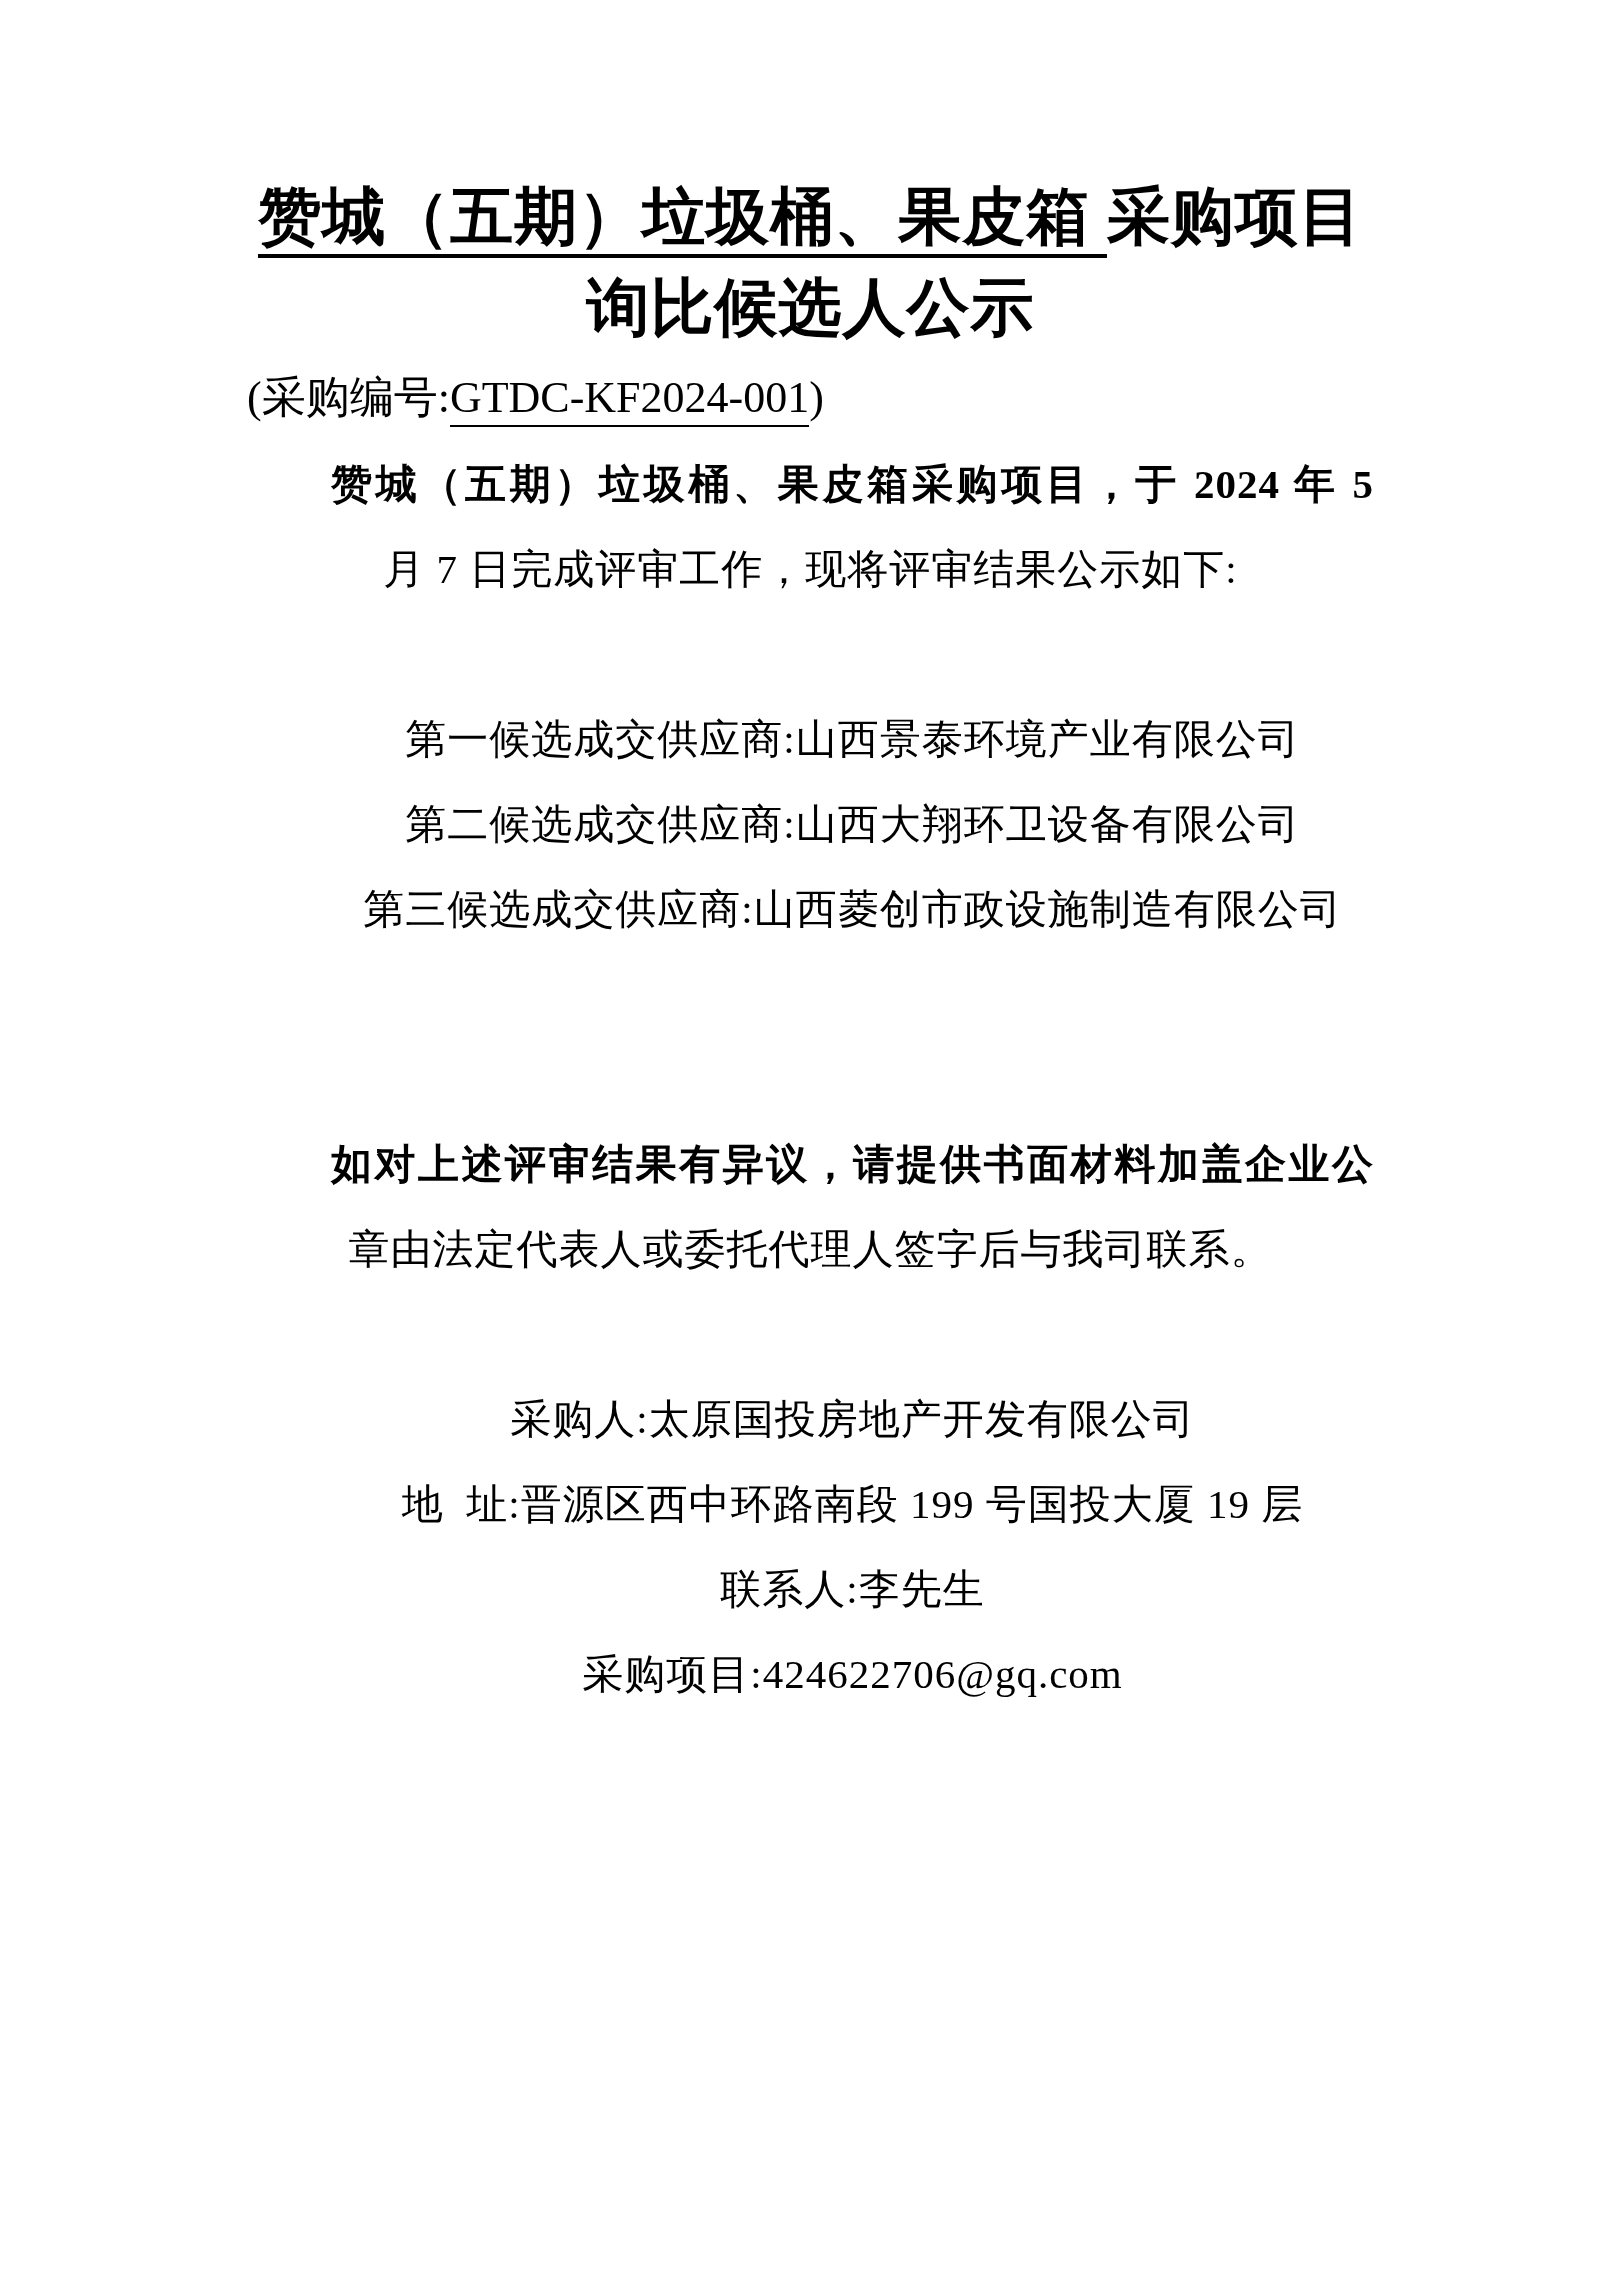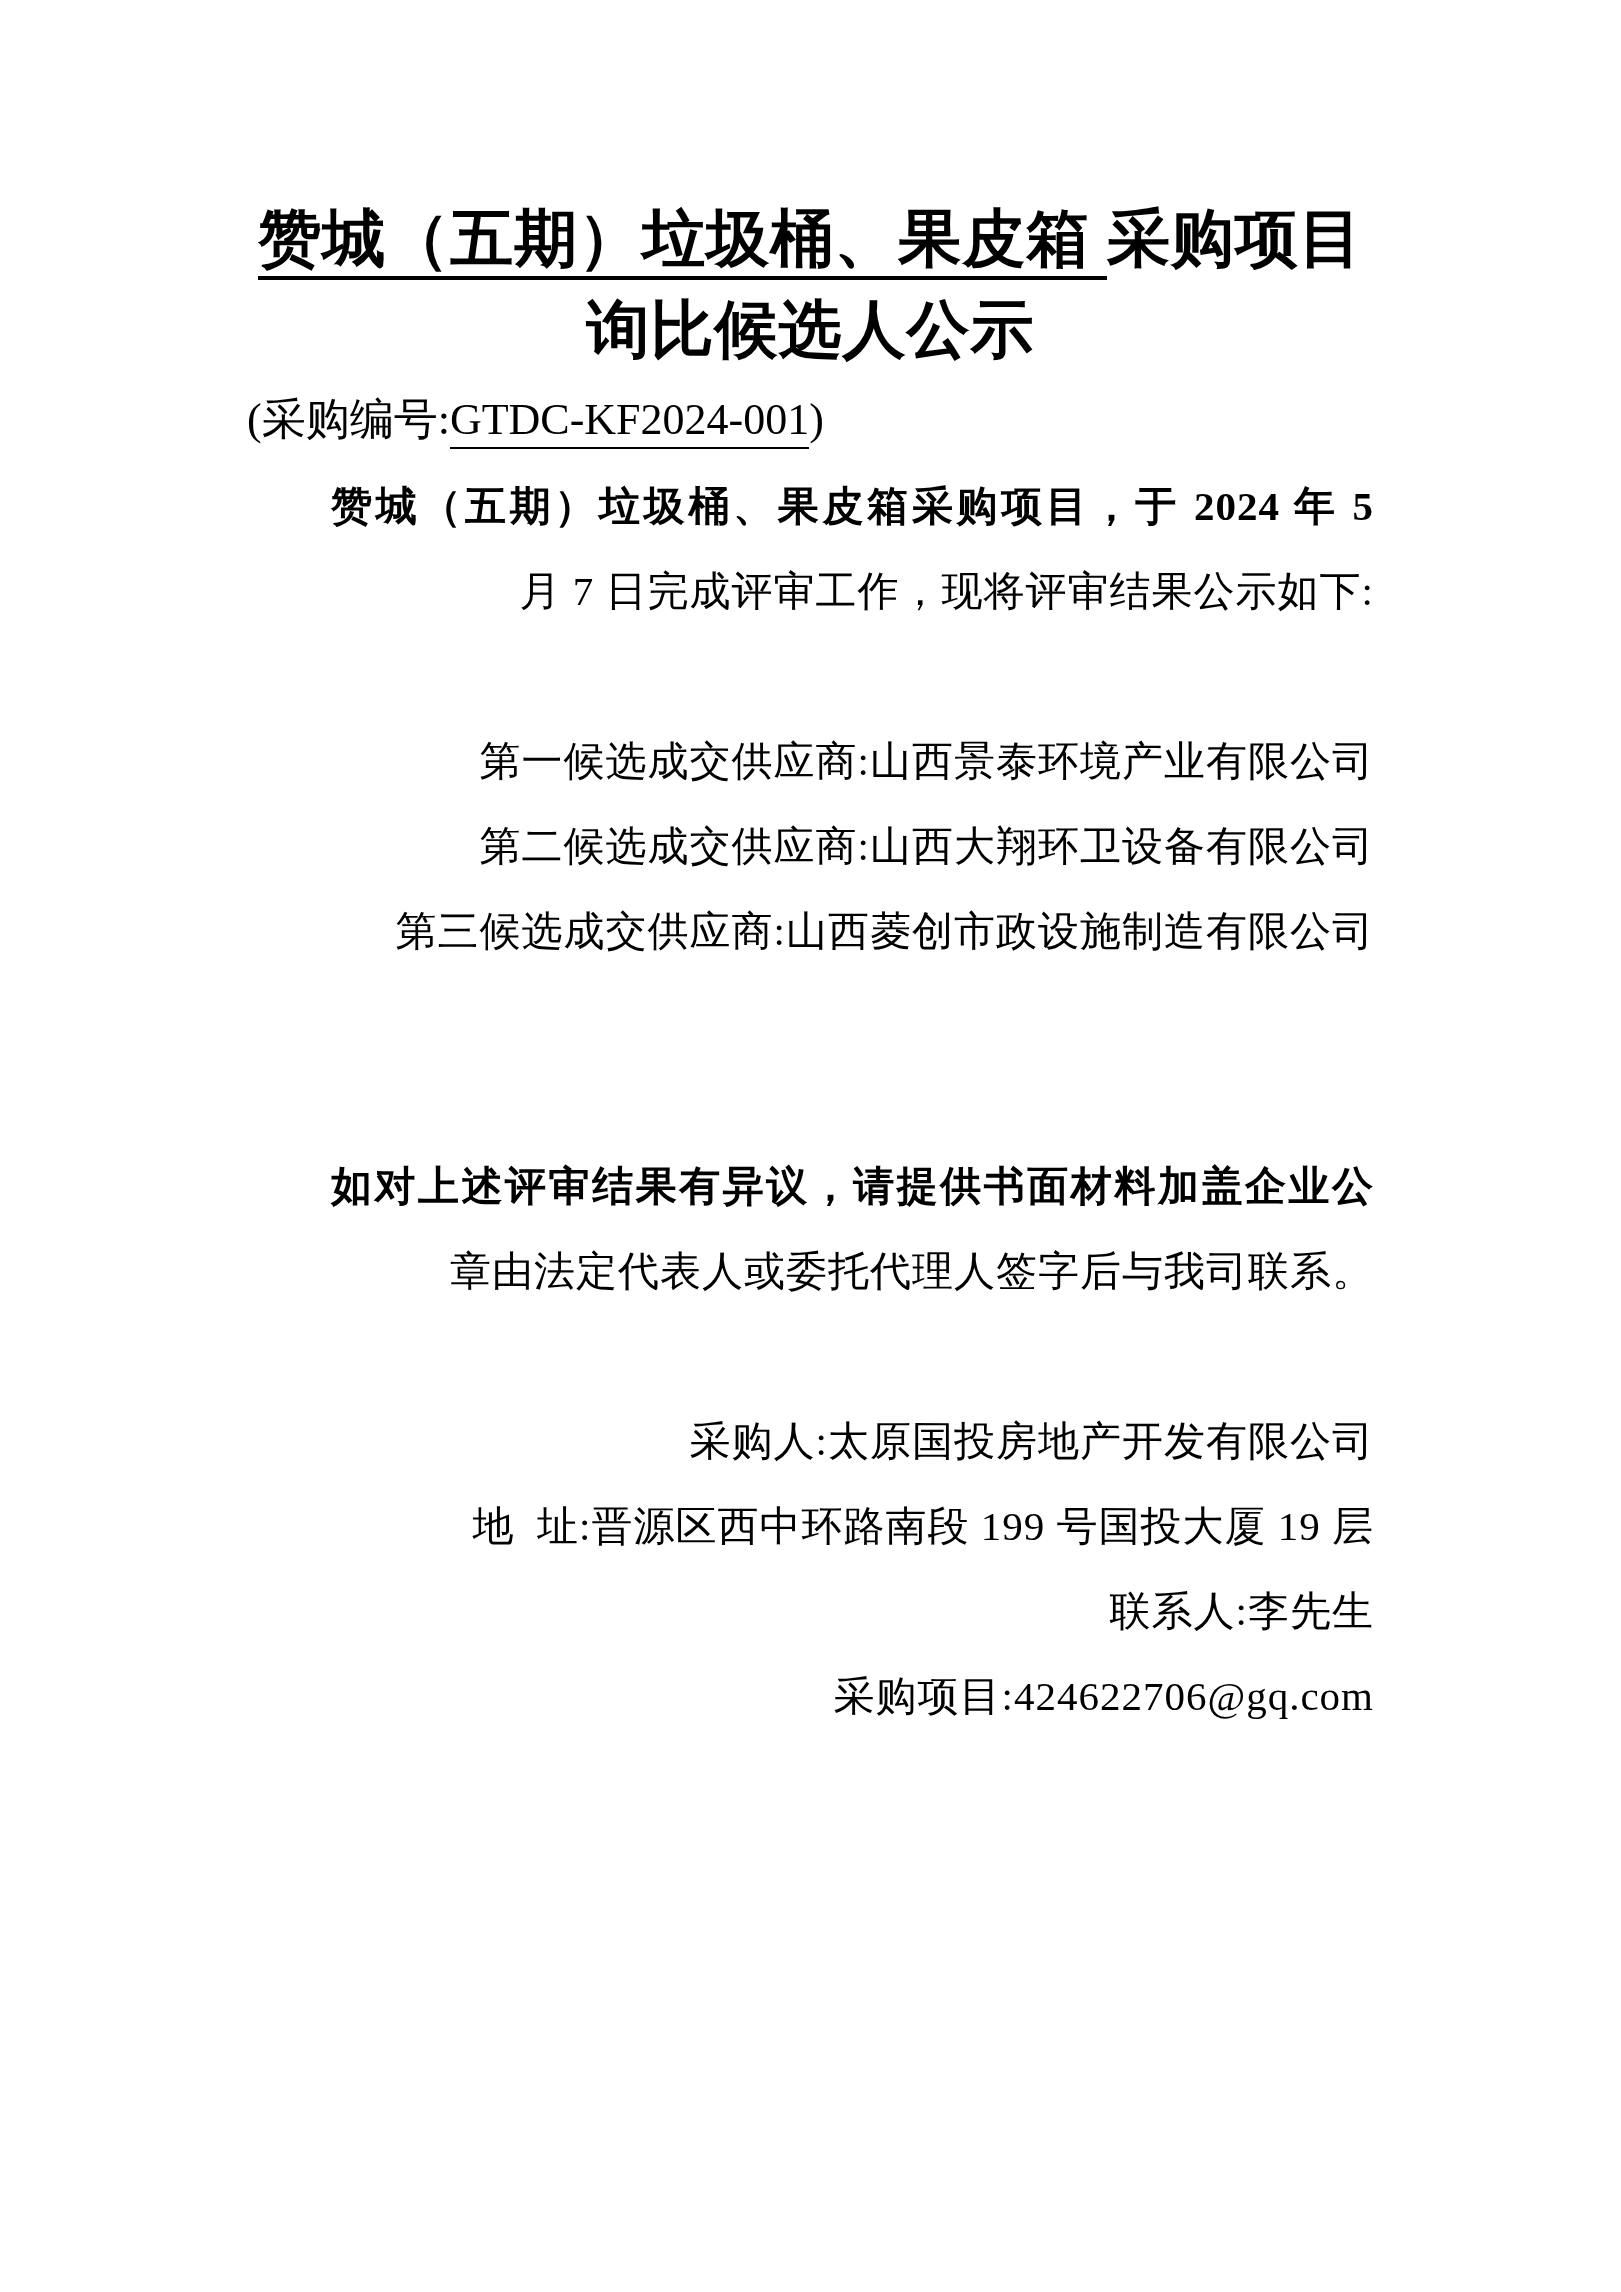--- a/index.html
+++ b/index.html
@@ -13,21 +13,21 @@
   }
   .page {
     position: absolute;
     inset: 0;
     background: #ffffff;
     overflow: hidden;
   }
   .content {
     position: absolute;
     left: 247px;
-    top: 194px;
+    top: 172px;
     width: 1127px;
   }
   .title-line {
     font-size: 63px;
     font-weight: bold;
     line-height: 91px;
     text-align: center;
     white-space: pre-wrap;
     letter-spacing: 1px;
   }
@@ -43,21 +43,21 @@
   .u-ref {
     border-bottom: 2.9px solid #000;
     padding-bottom: 2.9px;
   }
   .doc-body .line {
     font-size: 41px;
     line-height: 85px;
     min-height: 85px;
     letter-spacing: 1px;
     white-space: pre-wrap;
-    text-align: right;
+    text-align: center;
   }
   .doc-body .line.indent { padding-left: 84px; }
   .doc-body .line.fill {
     text-align: justify;
     text-align-last: justify;
     font-weight: bold;
   }
 </style>
 </head>
 <body>

